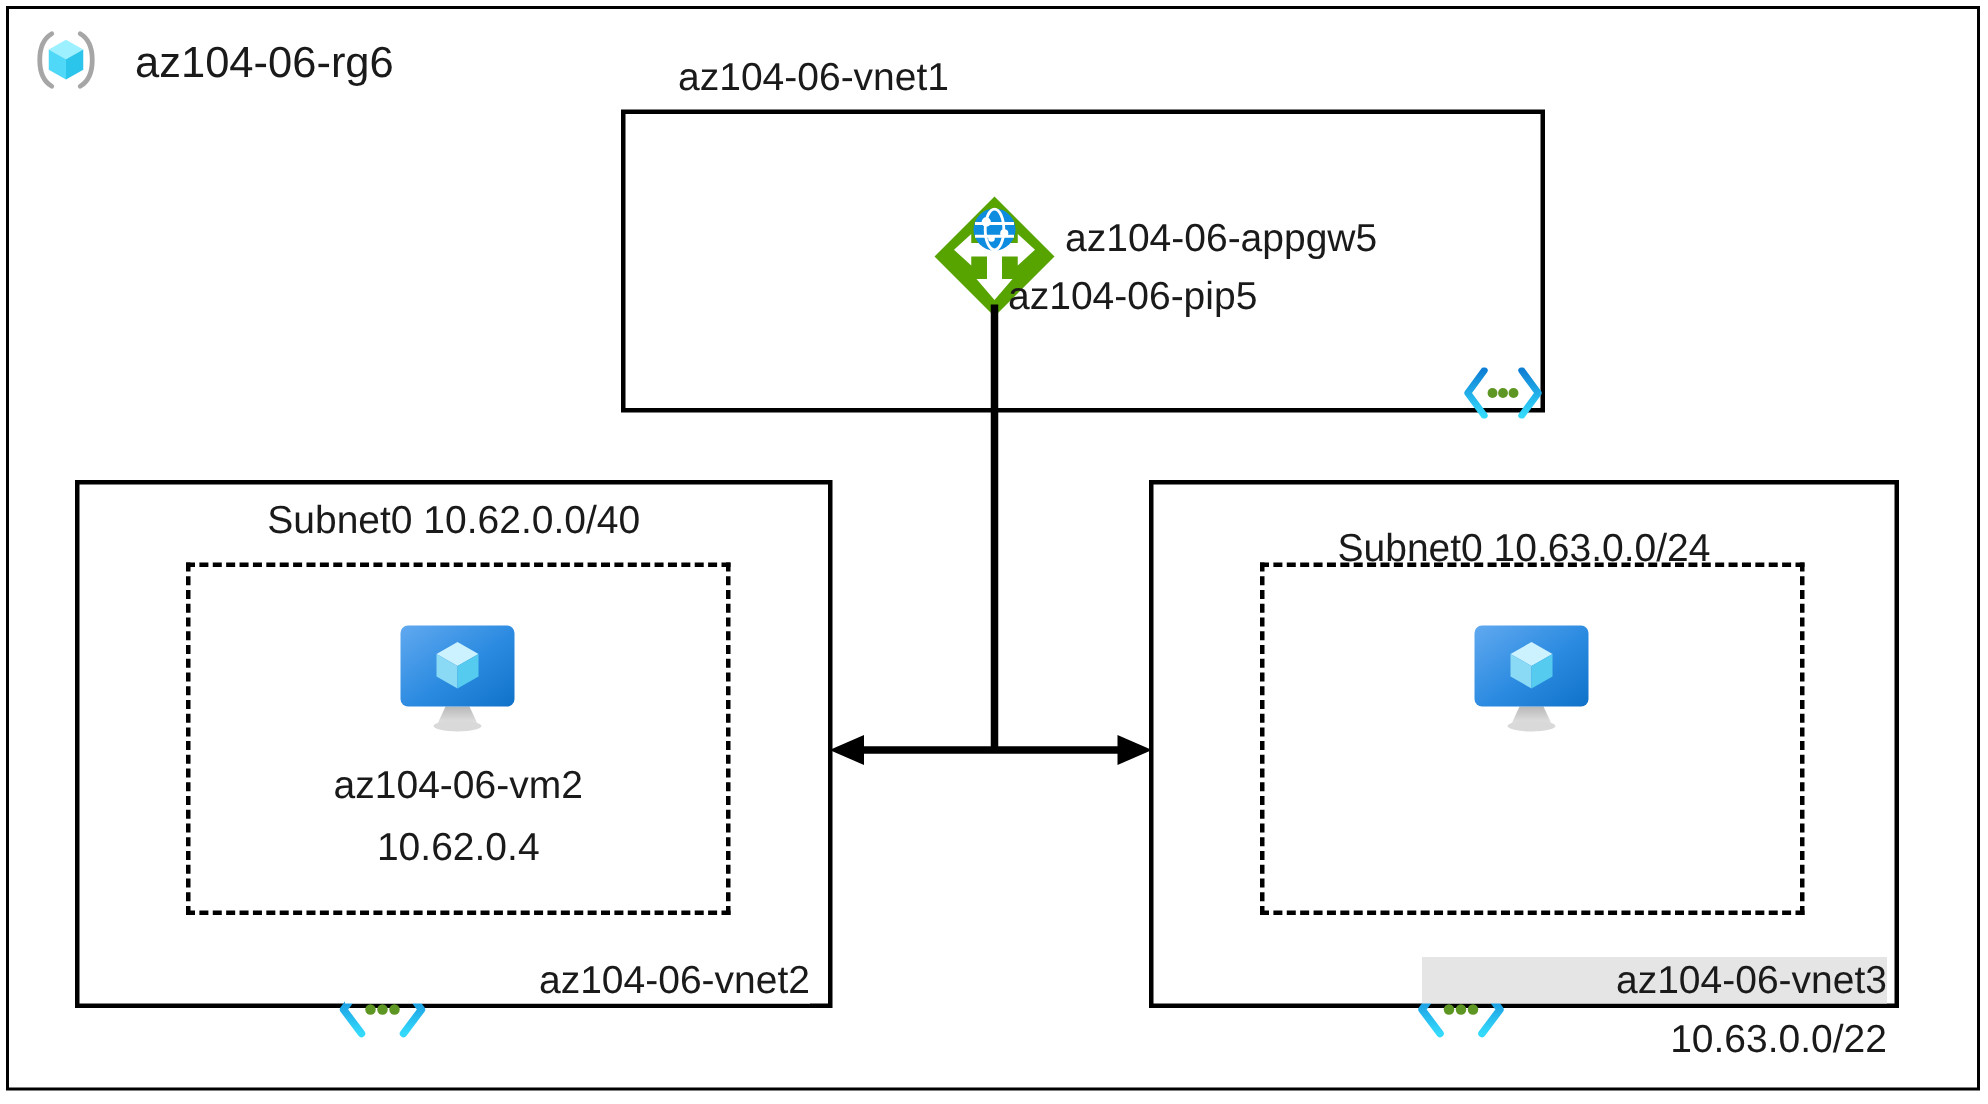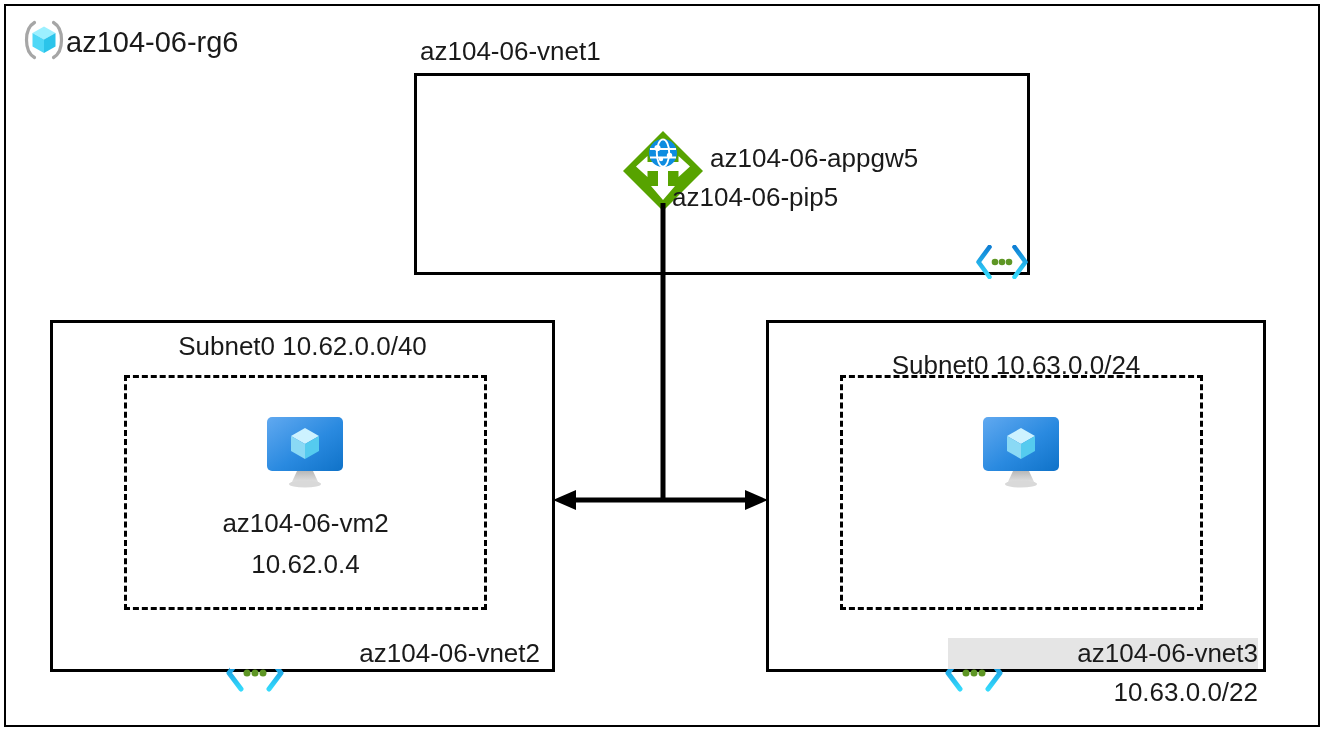--- a/index.html
+++ b/index.html
@@ -32,21 +32,21 @@
     box-sizing: border-box;
   }
 
   
   .rg-header {
     position: absolute;
     left: 22px;
     top: 18px;
     display: flex;
     align-items: center;
-    gap: 0;
+    gap: 24px;
   }
   .rg-title {
     font-size: 29px;
     color: #1a1a1a;
     line-height: 1;
     white-space: nowrap;
   }
 
   
   .box {
@@ -115,21 +115,21 @@
           <path d="M10.5 15 L22 21.5 L22 35 L10.5 28.5 Z" fill="#4fd8f7"></path>
           <path d="M33.5 15 L33.5 28.5 L22 35 L22 21.5 Z" fill="#2bc4ea"></path>
         </g>
       </svg>
     </span>
     <span class="rg-title">az104-06-rg6</span>
   </div>
 
   <div class="box" style="left:414px; top:73px; width:616px; height:202px;"></div>
 
-  <div class="label" style="left:420px; top:36px;">az104-06-vnet1</div>
+  <div class="label" style="left:452px; top:36px;">az104-06-vnet1</div>
 
 
   <span class="icon" style="left:620px; top:128px;">
     <svg width="86" height="86" viewBox="0 0 86 86">
 
       <path d="M43 3 L83 43 L43 83 L3 43 Z" fill="#57a300"></path>
 
       <g fill="#ffffff">
 
         <path d="M27.5 34 L27.5 28 L16 38.5 L27.5 49 L27.5 43 L38 43 L38 34 Z"></path>

